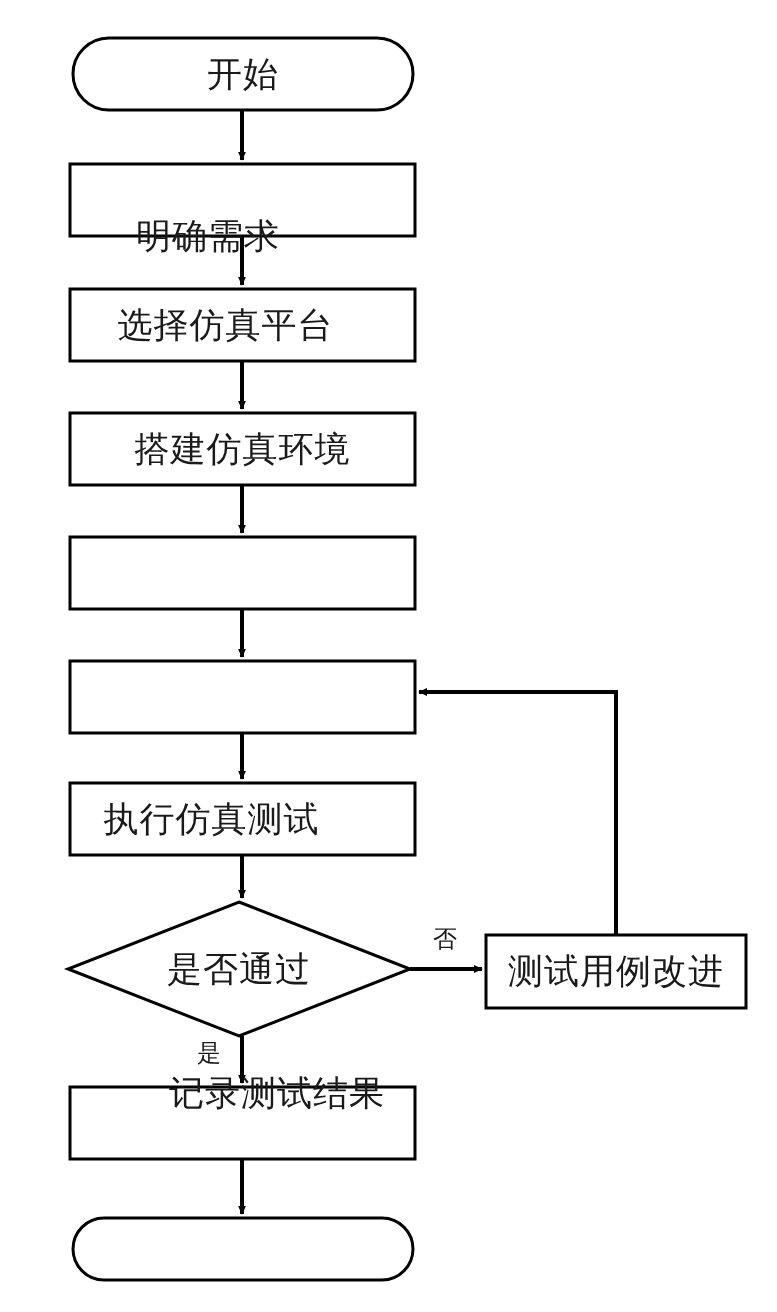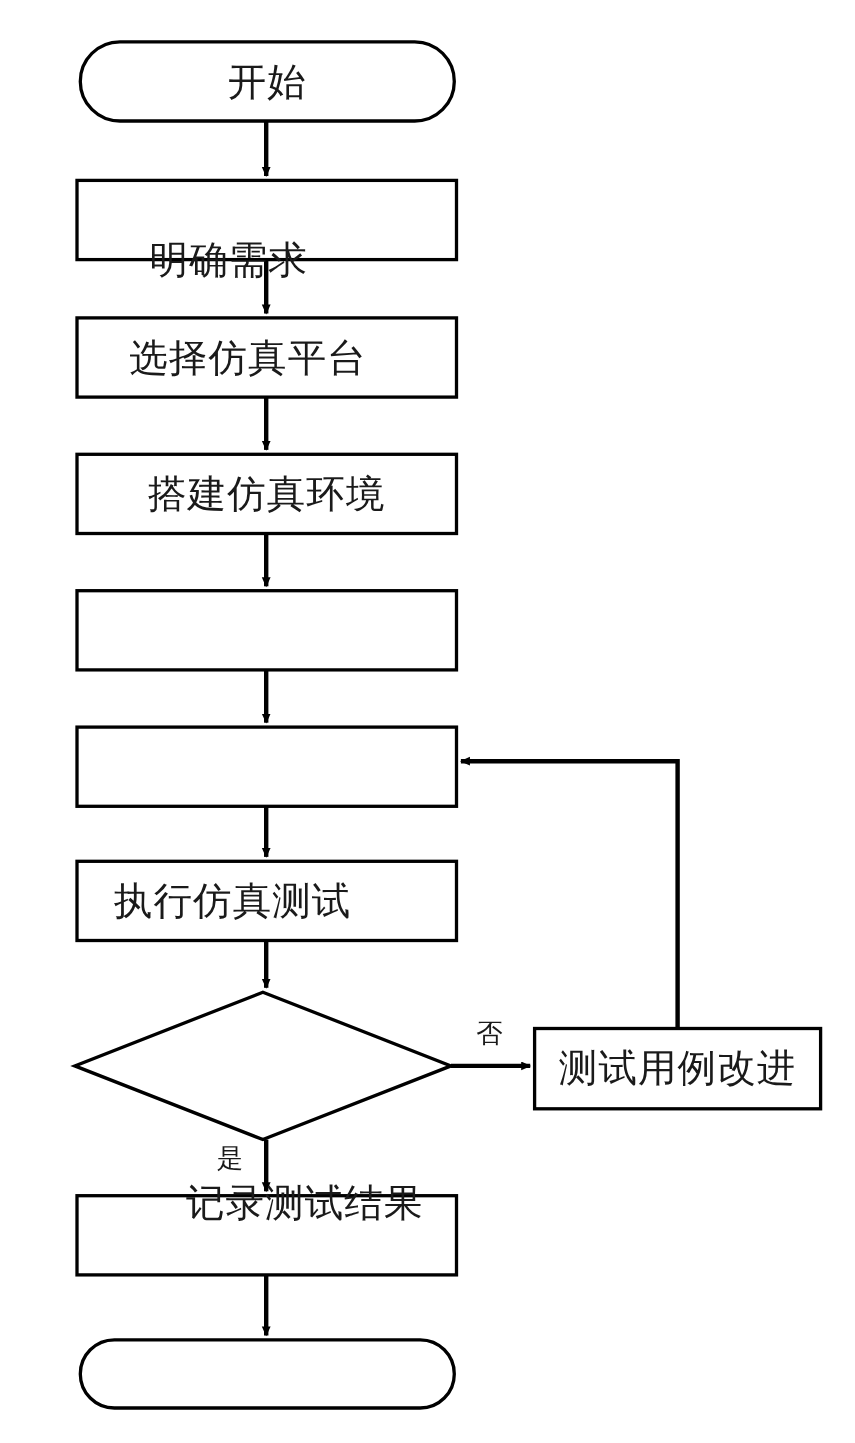--- a/index.html
+++ b/index.html
@@ -161,20 +161,21 @@
   <div class="node-label" style="left:70px; top:164px; width:276px; height:72px;margin-top:36px;">明确需求</div>
 
   <div class="node-label" style="left:70px; top:289px; width:311px; height:72px;">选择仿真平台</div>
 
   <div class="node-label" style="left:70px; top:413px; width:345px; height:72px;">搭建仿真环境</div>
 
 
 
   <div class="node-label" style="left:70px; top:783px; width:283px; height:72px;">执行仿真测试</div>
 
+  <div class="node-label" style="left:68px; top:902px; width:342px; height:134px;">是否通过</div>
 
   <div class="node-label" style="left:486px; top:935px; width:260px; height:73px;">测试用例改进</div>
 
   <div class="node-label" style="left:70px; top:1057px; width:414px; height:72px;">记录测试结果</div>
 
 
   <div class="edge-label" style="left:428px; top:922px; width:34px; height:34px;">否</div>
 
   <div class="edge-label" style="left:192px; top:1036px; width:34px; height:34px;">是</div>
 

